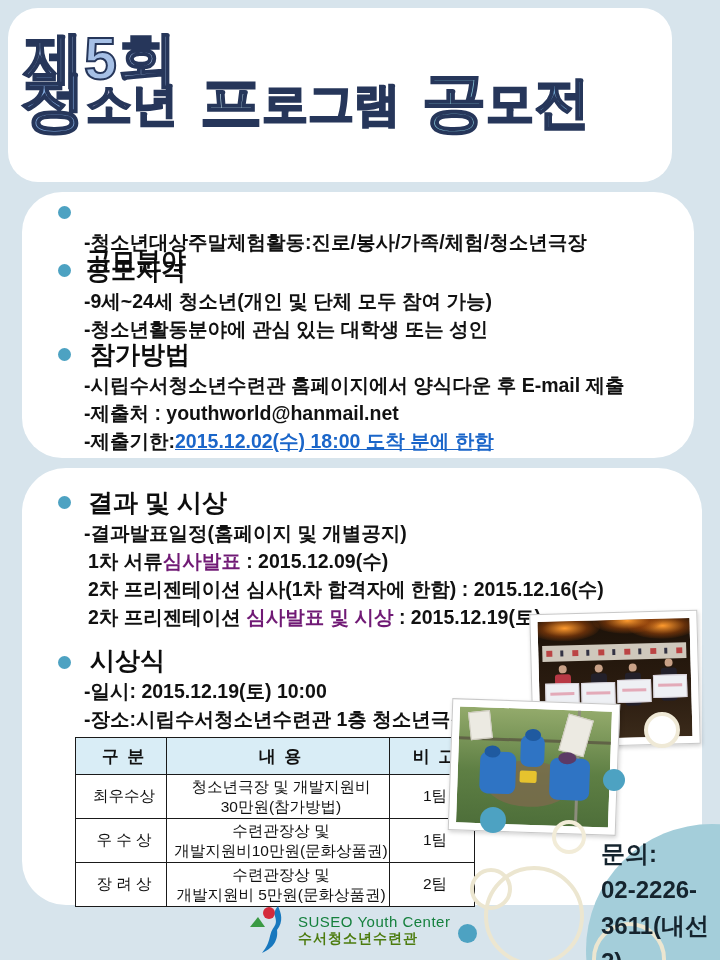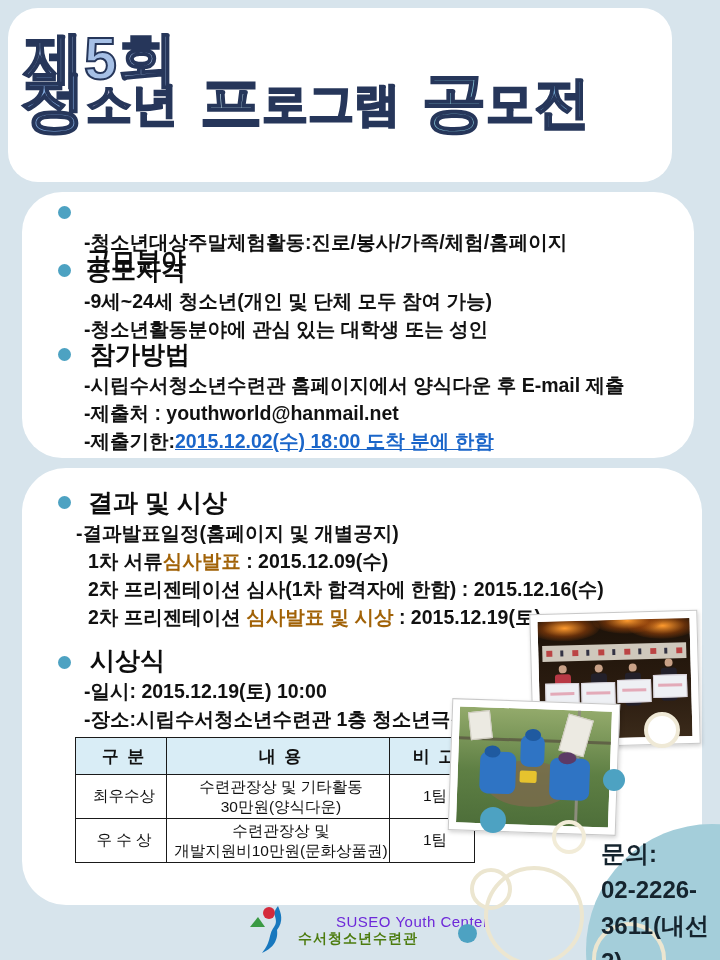--- a/index.html
+++ b/index.html
@@ -42,21 +42,21 @@
   .t-j{font-size:56px;color:#74aad6;transform:translateY(-2px);}
 
   
   .sec-heading{position:absolute;font-size:25px;font-weight:bold;color:#0d0d0d;letter-spacing:0px;}
   .bullet{
     position:absolute;width:13px;height:13px;border-radius:50%;
     background:#4da2c2;
   }
   .body-line{position:absolute;font-size:19.5px;font-weight:600;color:#111;white-space:nowrap;}
   .link-blue{color:#1b66c9;text-decoration:underline;}
-  .hl-blue{color:#a16207;}
+  .hl-blue{color:#701a75;}
 
   
   .awards{
     position:absolute;left:75px;top:737px;
     border-collapse:collapse;background:#fff;
   }
   .awards th,.awards td{
     border:1.5px solid #1a1a1a;text-align:center;vertical-align:middle;
     color:#111;
     padding-left:7px;
@@ -126,56 +126,56 @@
     background:#a4ceda;z-index:5;
   }
   .contact-text{
     position:absolute;left:601px;top:836px;z-index:7;
     font-size:24px;font-weight:bold;color:#15242e;line-height:1.5;white-space:pre-line;
   }
 
   
   .logo{position:absolute;left:248px;top:905px;display:flex;align-items:center;gap:8px;z-index:2;}
   .logo-text{display:flex;flex-direction:column;line-height:1.1;}
-  .logo-en{font-size:15px;color:#6d28d9;letter-spacing:.5px;margin-left:38px;}
+  .logo-en{font-size:15px;color:#15803d;letter-spacing:.5px;}
   .logo-kr{font-size:14px;font-weight:bold;color:#4d7c0f;letter-spacing:1px;}
 </style>
 </head>
 <body>
 
 <div class="page">
 
   <div class="panel panel-title">
     <div class="badge">제5회</div>
     <div class="big-title">
       <span class="t-a">청</span><span class="t-b">소</span><span class="t-c">년</span><span class="gap"></span><span class="t-d">프</span><span class="t-e">로</span><span class="t-f">그</span><span class="t-g">램</span><span class="gap"></span><span class="t-h">공</span><span class="t-i">모</span><span class="t-j">전</span>
     </div>
   </div>
 
   <div class="panel panel-apply">
     <div class="bullet" style="left:36px;top:14px;"></div>
     <div class="sec-heading" style="left:64px;top:4px;margin-top:48px;">공모분야</div>
-    <div class="body-line" style="left:62px;top:37px;">-청소년대상주말체험활동:진로/봉사/가족/체험/홈페이지</div>
+    <div class="body-line" style="left:62px;top:37px;">-청소년대상주말체험활동:진로/봉사/가족/체험/청소년극장</div>
 
     <div class="bullet" style="left:36px;top:72px;"></div>
     <div class="sec-heading" style="left:64px;top:62px;">공모자격</div>
     <div class="body-line" style="left:62px;top:96px;">-9세~24세 청소년(개인 및 단체 모두 참여 가능)</div>
     <div class="body-line" style="left:62px;top:124px;">-청소년활동분야에 관심 있는 대학생 또는 성인</div>
 
     <div class="bullet" style="left:36px;top:156px;"></div>
     <div class="sec-heading" style="left:68px;top:146px;">참가방법</div>
     <div class="body-line" style="left:62px;top:208px;">-제출처 : youthworld@hanmail.net</div>
     <div class="body-line" style="left:62px;top:180px;">-시립수서청소년수련관 홈페이지에서 양식다운 후 E-mail 제출</div>
     <div class="body-line" style="left:62px;top:236px;"><span>-제출기한:</span><span class="link-blue">2015.12.02(수) 18:00 도착 분에 한함</span></div>
   </div>
 
   <div class="panel panel-results">
     <div class="bullet" style="left:36px;top:28px;"></div>
     <div class="sec-heading" style="left:66px;top:18px;">결과 및 시상</div>
-    <div class="body-line" style="left:54px;top:52px;">-결과발표일정(홈페이지 및 개별공지)</div>
+    <div class="body-line" style="left:62px;top:52px;">-결과발표일정(홈페이지 및 개별공지)</div>
     <div class="body-line" style="left:66px;top:80px;"><span>1차 서류</span><span class="hl-blue">심사발표</span><span> : 2015.12.09(수)</span></div>
     <div class="body-line" style="left:66px;top:108px;">2차 프리젠테이션 심사(1차 합격자에 한함) : 2015.12.16(수)</div>
     <div class="body-line" style="left:66px;top:136px;"><span>2차 프리젠테이션 </span><span class="hl-blue">심사발표 및 시상</span><span> : 2015.12.19(토)</span></div>
 
     <div class="bullet" style="left:36px;top:188px;"></div>
     <div class="sec-heading" style="left:68px;top:176px;">시상식</div>
     <div class="body-line" style="left:62px;top:210px;">-일시: 2015.12.19(토)  10:00</div>
     <div class="body-line" style="left:62px;top:238px;">-장소:시립수서청소년수련관 1층 청소년극장</div>
   </div>
 
@@ -183,27 +183,32 @@
     <thead>
       <tr>
         <th class="col-grade">구 분</th>
         <th class="col-prize">내 용</th>
         <th class="col-count">비 고</th>
       </tr>
     </thead>
     <tbody>
       <tr>
         <td>최우수상</td>
-        <td class="prize-cell"><span>수련관장상 및 기타활동</span><br><span>30만원(양식다운)</span></td>
+        <td class="prize-cell"><span>청소년극장 및 개발지원비</span><br><span>30만원(참가방법)</span></td>
         <td>1팀</td>
       </tr>
       <tr>
         <td>우 수 상</td>
         <td class="prize-cell"><span>수련관장상 및</span><br><span>개발지원비10만원(문화상품권)</span></td>
         <td>1팀</td>
+      </tr>
+      <tr>
+        <td>장 려 상</td>
+        <td class="prize-cell"><span>수련관장상 및</span><br><span>개발지원비 5만원(문화상품권)</span></td>
+        <td>2팀</td>
       </tr>
     </tbody>
   </table>
 
   <div class="photo photo-stage">
     <div class="photo-inner">
       <div class="stage-bg"></div>
       <div class="stage-glow" style="left:-8px;"></div>
       <div class="stage-glow" style="right:-8px;"></div>
       <div class="stage-glow" style="left:55px;top:-12px;"></div>

